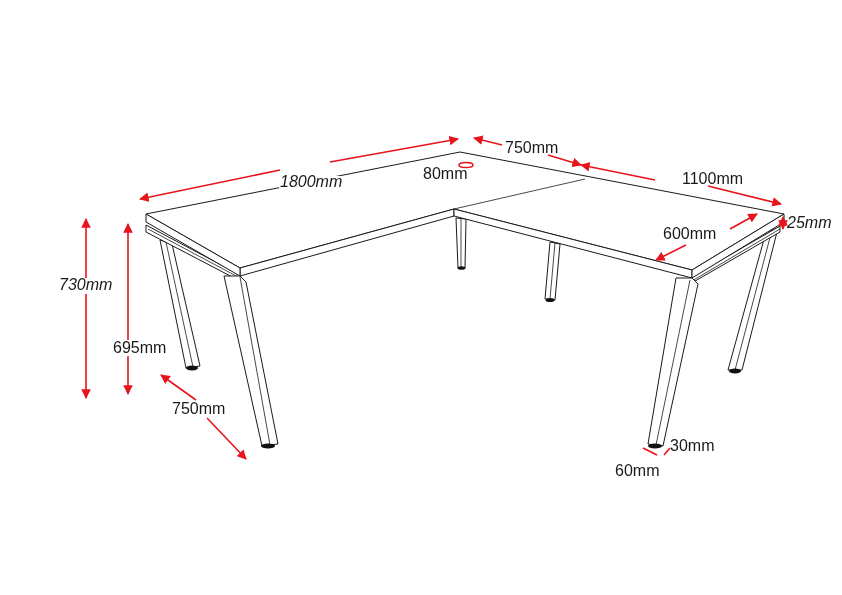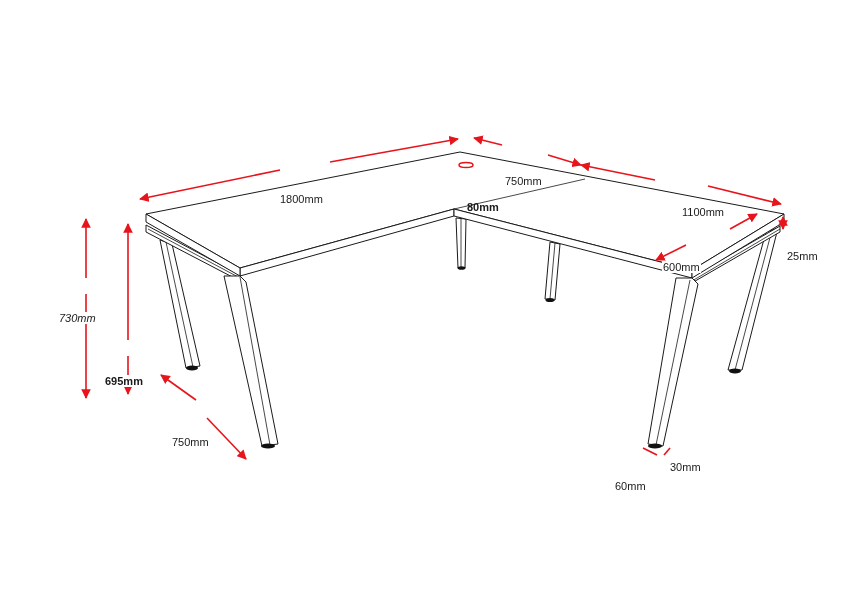--- a/index.html
+++ b/index.html
@@ -40,27 +40,26 @@
       stroke: #e8141c;
       stroke-width: 1.6;
       fill: none;
     }
     .dim-head {
       fill: #e8141c;
       stroke: none;
     }
     .dim-label {
       position: absolute;
-      font-size: 11px;
+      font-size: 16px;
       color: #1a1a1a;
       background: #ffffff;
       white-space: nowrap;
       line-height: 12px;
       padding: 0 1px;
-      margin-top: 33px;
     }
     .dim-label.nobg {
       background: transparent;
     }
   </style>
 </head>
 <body>
 
 <svg id="diagram" viewBox="0 0 842 595" xmlns="http://www.w3.org/2000/svg">
   <defs>
@@ -161,23 +160,23 @@
 
     <line class="dim-line" x1="161" y1="375" x2="196" y2="400" marker-start="url(#ah)"></line>
     <line class="dim-line" x1="207" y1="418" x2="246" y2="459" marker-end="url(#ah)"></line>
 
     <line class="dim-line" x1="643" y1="448" x2="657" y2="455"></line>
 
     <line class="dim-line" x1="664" y1="455" x2="670" y2="448"></line>
   </g>
 </svg>
 
-<span class="dim-label" style="left:279px; top:160px;">1800mm</span>
-<span class="dim-label nobg" style="left:466px; top:168px;font-weight:bold;">80mm</span>
+<span class="dim-label" style="left:279px; top:176px;font-style:italic;">1800mm</span>
+<span class="dim-label nobg" style="left:422px; top:168px;">80mm</span>
 <span class="dim-label" style="left:504px; top:142px;">750mm</span>
 <span class="dim-label" style="left:681px; top:173px;">1100mm</span>
 <span class="dim-label" style="left:662px; top:228px;">600mm</span>
-<span class="dim-label nobg" style="left:786px; top:217px;">25mm</span>
+<span class="dim-label nobg" style="left:786px; top:217px;font-style:italic;">25mm</span>
 <span class="dim-label" style="left:58px; top:279px;font-style:italic;">730mm</span>
-<span class="dim-label" style="left:104px; top:342px;font-weight:bold;">695mm</span>
+<span class="dim-label" style="left:112px; top:342px;">695mm</span>
 <span class="dim-label" style="left:171px; top:403px;">750mm</span>
-<span class="dim-label nobg" style="left:614px; top:447px;">60mm</span>
-<span class="dim-label nobg" style="left:669px; top:428px;">30mm</span>
+<span class="dim-label nobg" style="left:614px; top:465px;">60mm</span>
+<span class="dim-label nobg" style="left:669px; top:440px;">30mm</span>
 
 </body></html>

